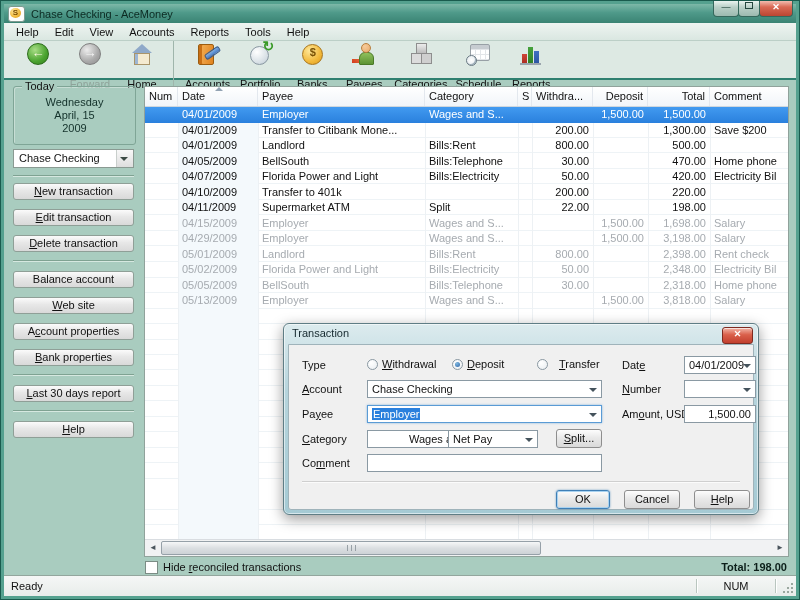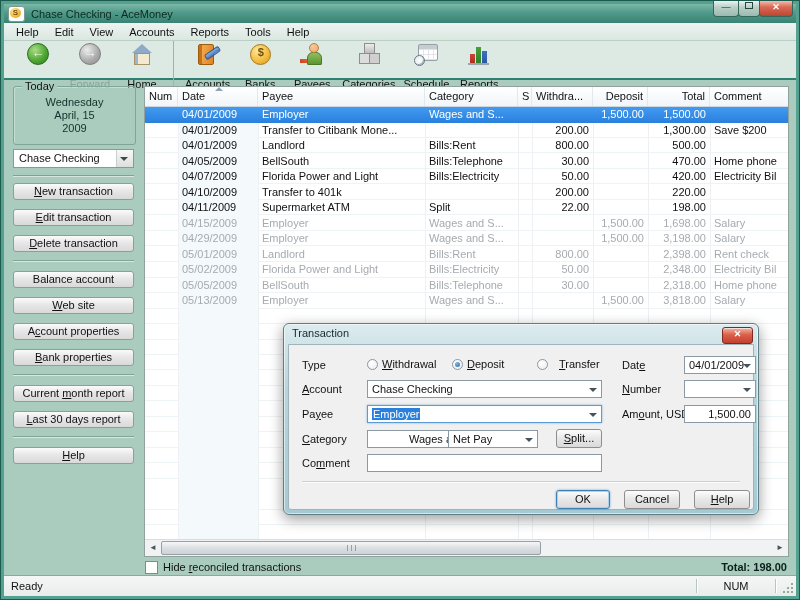--- a/index.html
+++ b/index.html
@@ -224,20 +224,24 @@
       </div>
       <div class="tbi divider-after">
         <span class="ic g-home-icon"></span>
         <span class="lbl">Home</span>
       </div>
       <div class="tbi">
         <span class="ic g-accounts-icon"></span>
         <span class="lbl">Accounts</span>
       </div>
       <div class="tbi">
+        <span class="ic g-portfolio-icon"></span>
+        <span class="lbl">Portfolio</span>
+      </div>
+      <div class="tbi">
         <span class="ic g-banks-icon"></span>
         <span class="lbl">Banks</span>
       </div>
       <div class="tbi">
         <span class="ic g-payees-icon"></span>
         <span class="lbl">Payees</span>
       </div>
       <div class="tbi">
         <span class="ic g-categories-icon"></span>
         <span class="lbl">Categories</span>
@@ -281,23 +285,20 @@
           <button class="side-btn"><span>Balance account</span><span class="mn"></span><span></span></button>
         </div>
         <div class="sbw">
           <button class="side-btn"><span></span><span class="mn">W</span><span>eb site</span></button>
         </div>
         <div class="sbw">
           <button class="side-btn"><span>A</span><span class="mn">c</span><span>count properties</span></button>
         </div>
         <div class="sbw sep-after">
           <button class="side-btn"><span></span><span class="mn">B</span><span>ank properties</span></button>
-        </div>
-        <div class="sbw">
-          <button class="side-btn"><span>Current </span><span class="mn">m</span><span>onth report</span></button>
         </div>
         <div class="sbw sep-after">
           <button class="side-btn"><span></span><span class="mn">L</span><span>ast 30 days report</span></button>
         </div>
         <div class="sbw">
           <button class="side-btn"><span></span><span class="mn">H</span><span>elp</span></button>
         </div>
       </div>
   </div>
 

